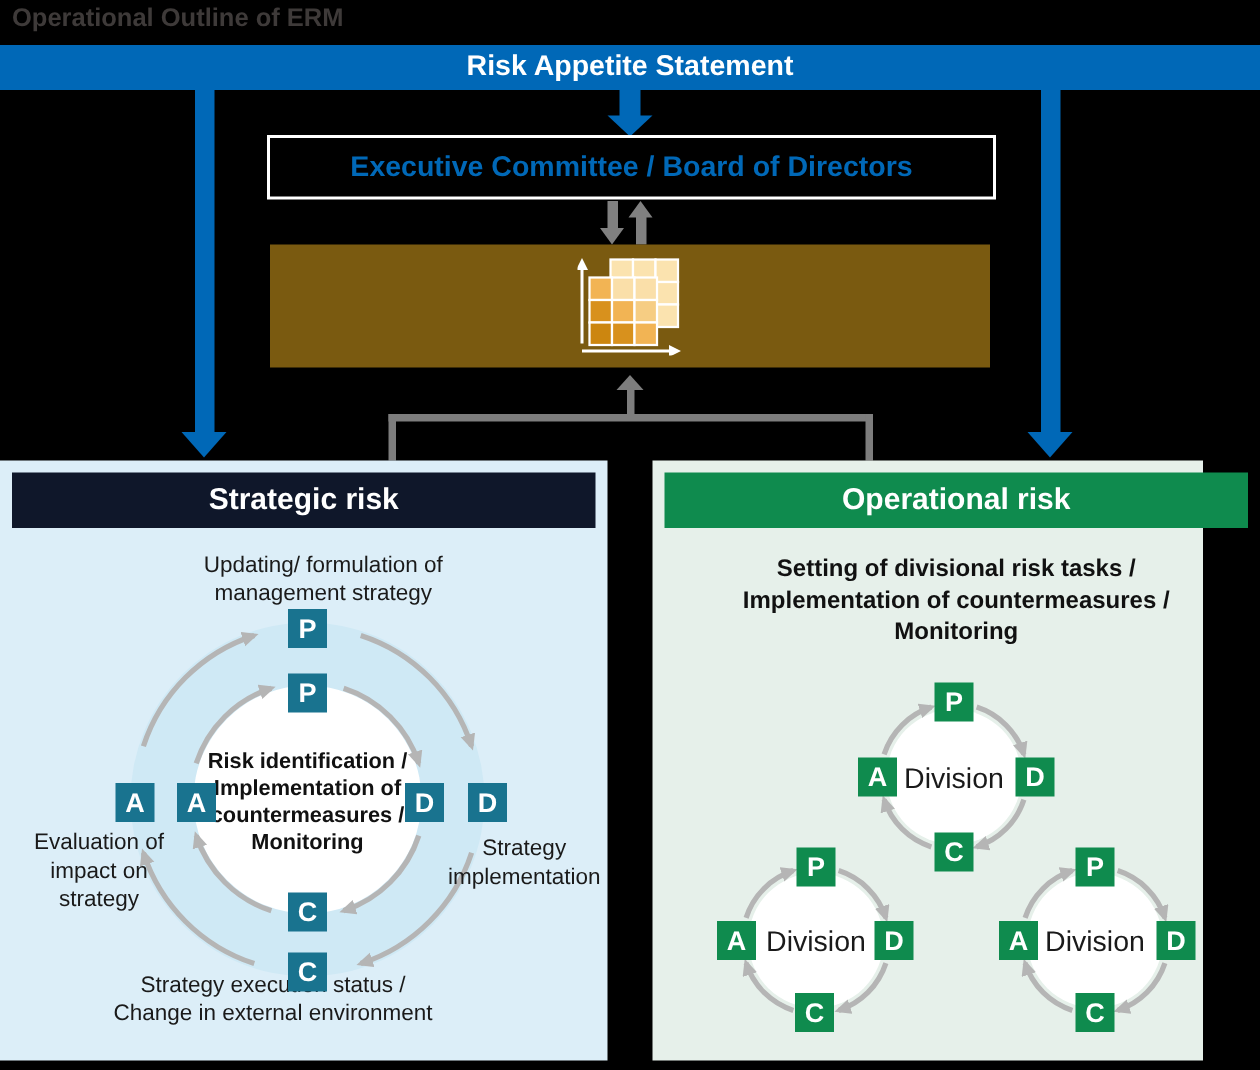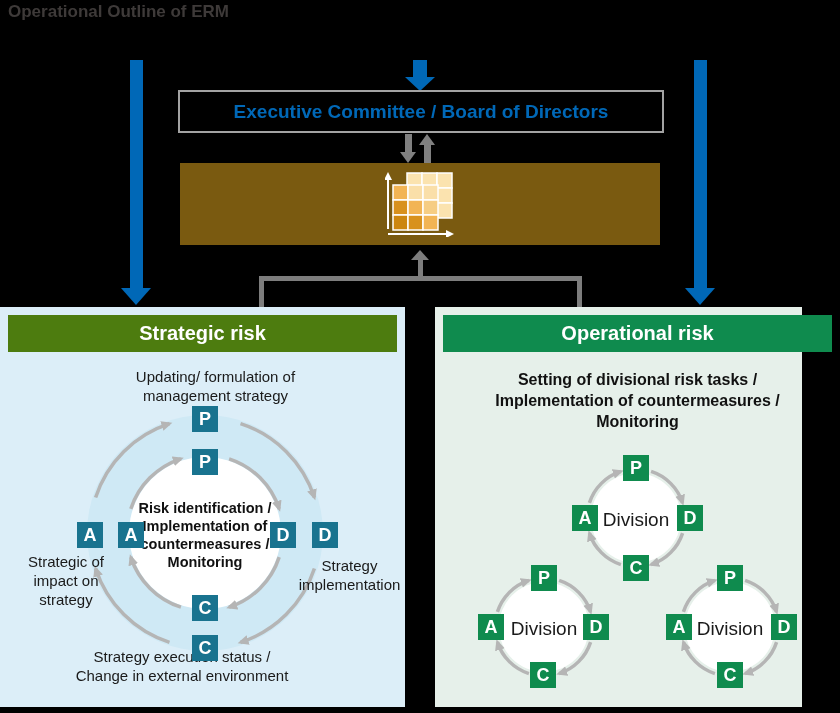--- a/index.html
+++ b/index.html
@@ -2,39 +2,39 @@
 <html><head>
 <meta charset="utf-8">
 <style>
   html,body{margin:0;padding:0;background:#000;}
   .stage{position:relative;width:840px;height:713px;background:#000;overflow:hidden;
          font-family:Liberation Sans, sans-serif;}
   .abs{position:absolute;}
   .page-title{left:8px;top:2px;font-size:17px;font-weight:bold;color:#3e3a39;}
   .banner{left:0;top:30px;width:840px;height:30px;background:#0068b7;color:#fff;
           font-size:19px;font-weight:bold;text-align:center;line-height:30px;}
-  .committee{left:178px;top:90px;width:482px;height:39px;border:2px solid #a3a3a3;
+  .committee{left:178px;top:90px;width:482px;height:39px;border:2px solid #ffffff;
              color:#0068b7;font-size:19px;font-weight:bold;text-align:center;line-height:39px;}
   .riskmap{left:180px;top:163px;width:480px;height:82px;background:#7a5a10;display:flex;
            align-items:center;justify-content:center;gap:26px;}
   .riskmap-label{color:#fff;font-size:22px;font-weight:bold;}
   
   .shaft{background:#0068b7;}
   .tri-down-blue{width:0;height:0;border-left:15px solid transparent;border-right:15px solid transparent;border-top:14px solid #0068b7;}
   .grey{background:#808080;}
   .tri-down-grey{width:0;height:0;border-left:8px solid transparent;border-right:8px solid transparent;border-top:11px solid #808080;}
   .tri-up-grey{width:0;height:0;border-left:8px solid transparent;border-right:8px solid transparent;border-bottom:11px solid #808080;}
   .tri-up-bracket{width:0;height:0;border-left:9px solid transparent;border-right:9px solid transparent;border-bottom:10px solid #7d7d7d;}
   .bracket{background:#7d7d7d;}
   
   .panel-blue{left:0;top:307px;width:405px;height:400px;background:#dceef8;}
   .panel-green{left:435px;top:307px;width:367px;height:400px;background:#e6f0ea;}
   .panel-header{left:8px;top:8px;width:389px;height:37px;color:#fff;font-size:20px;font-weight:bold;
                 text-align:center;line-height:37px;}
-  .hdr-teal{background:#4d7c0f;}
+  .hdr-teal{background:#0f172a;}
   .hdr-green{background:#0f8b4e;}
   .lbl{color:#1a1a1a;font-size:15px;line-height:19px;text-align:center;white-space:pre-line;padding-left:13px;}
   .lbl-bold{color:#111;font-weight:bold;text-align:center;white-space:pre-line;}
   .badge{width:26px;height:26px;display:flex;align-items:center;justify-content:center;
          color:#fff;font-weight:bold;font-size:18px;z-index:3;}
   .badge-teal{background:#19738f;}
   .badge-green{background:#0f8b4e;}
   .division{width:80px;text-align:center;font-size:19px;color:#1a1a1a;z-index:3;}
   svg{display:block;}
 </style>
@@ -46,20 +46,23 @@
     <marker id="gah" markerUnits="userSpaceOnUse" markerWidth="14" markerHeight="12" refX="8" refY="5" orient="auto">
       <path d="M0,0 L11,5 L0,10 Z" fill="#b5b5b5"></path>
     </marker>
   </defs>
 </svg>
 
 <div class="stage">
 
   <div class="abs page-title">Operational Outline of ERM</div>
 
+  <div class="abs banner">
+    <span>Risk Appetite Statement</span>
+  </div>
 
   <div class="abs shaft" style="left:413px;top:60px;width:14px;height:18px;"></div>
   <div class="abs tri-down-blue" style="left:405px;top:77px;"></div>
 
   <div class="abs shaft" style="left:130px;top:60px;width:13px;height:229px;"></div>
   <div class="abs tri-down-blue" style="left:121px;top:288px;border-top-width:17px;"></div>
   <div class="abs shaft" style="left:694px;top:60px;width:13px;height:229px;"></div>
   <div class="abs tri-down-blue" style="left:685px;top:288px;border-top-width:17px;"></div>
 
   <div class="abs committee">
@@ -134,21 +137,21 @@
     <div class="abs badge badge-teal" style="left:118px;top:215px;">A</div>
     <div class="abs badge badge-teal" style="left:270px;top:215px;">D</div>
     <div class="abs badge badge-teal" style="left:312px;top:215px;">D</div>
     <div class="abs badge badge-teal" style="left:192px;top:288px;">C</div>
     <div class="abs badge badge-teal" style="left:192px;top:328px;">C</div>
 
     <div class="abs lbl-bold" style="left:105px;top:192px;width:200px;font-size:14.5px;line-height:18px;z-index:2;">Risk identification /
 Implementation of
 countermeasures /
 Monitoring</div>
-    <div class="abs lbl" style="left:0;top:245px;width:106px;">Strategic of
+    <div class="abs lbl" style="left:0;top:245px;width:106px;">Evaluation of
 impact on
 strategy</div>
     <div class="abs lbl" style="left:268px;top:249px;width:137px;">Strategy
 implementation</div>
     <div class="abs lbl" style="left:0;top:340px;width:338px;">Strategy execution status /
 Change in external environment</div>
   </div>
 
   <div class="abs panel-green">
     <div class="abs panel-header hdr-green">

